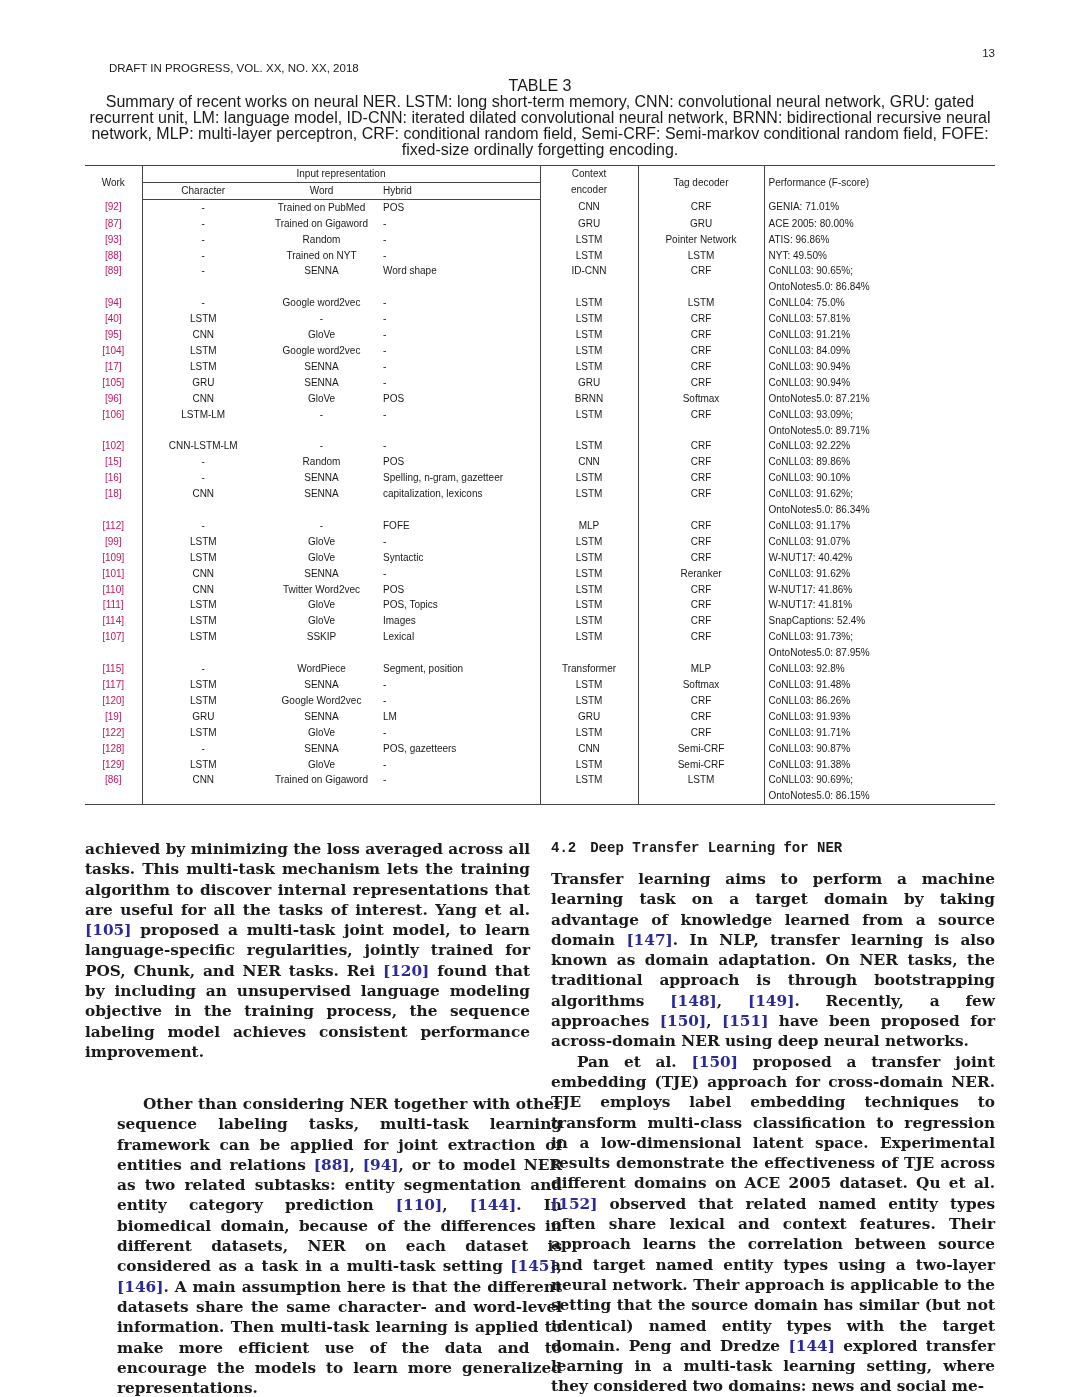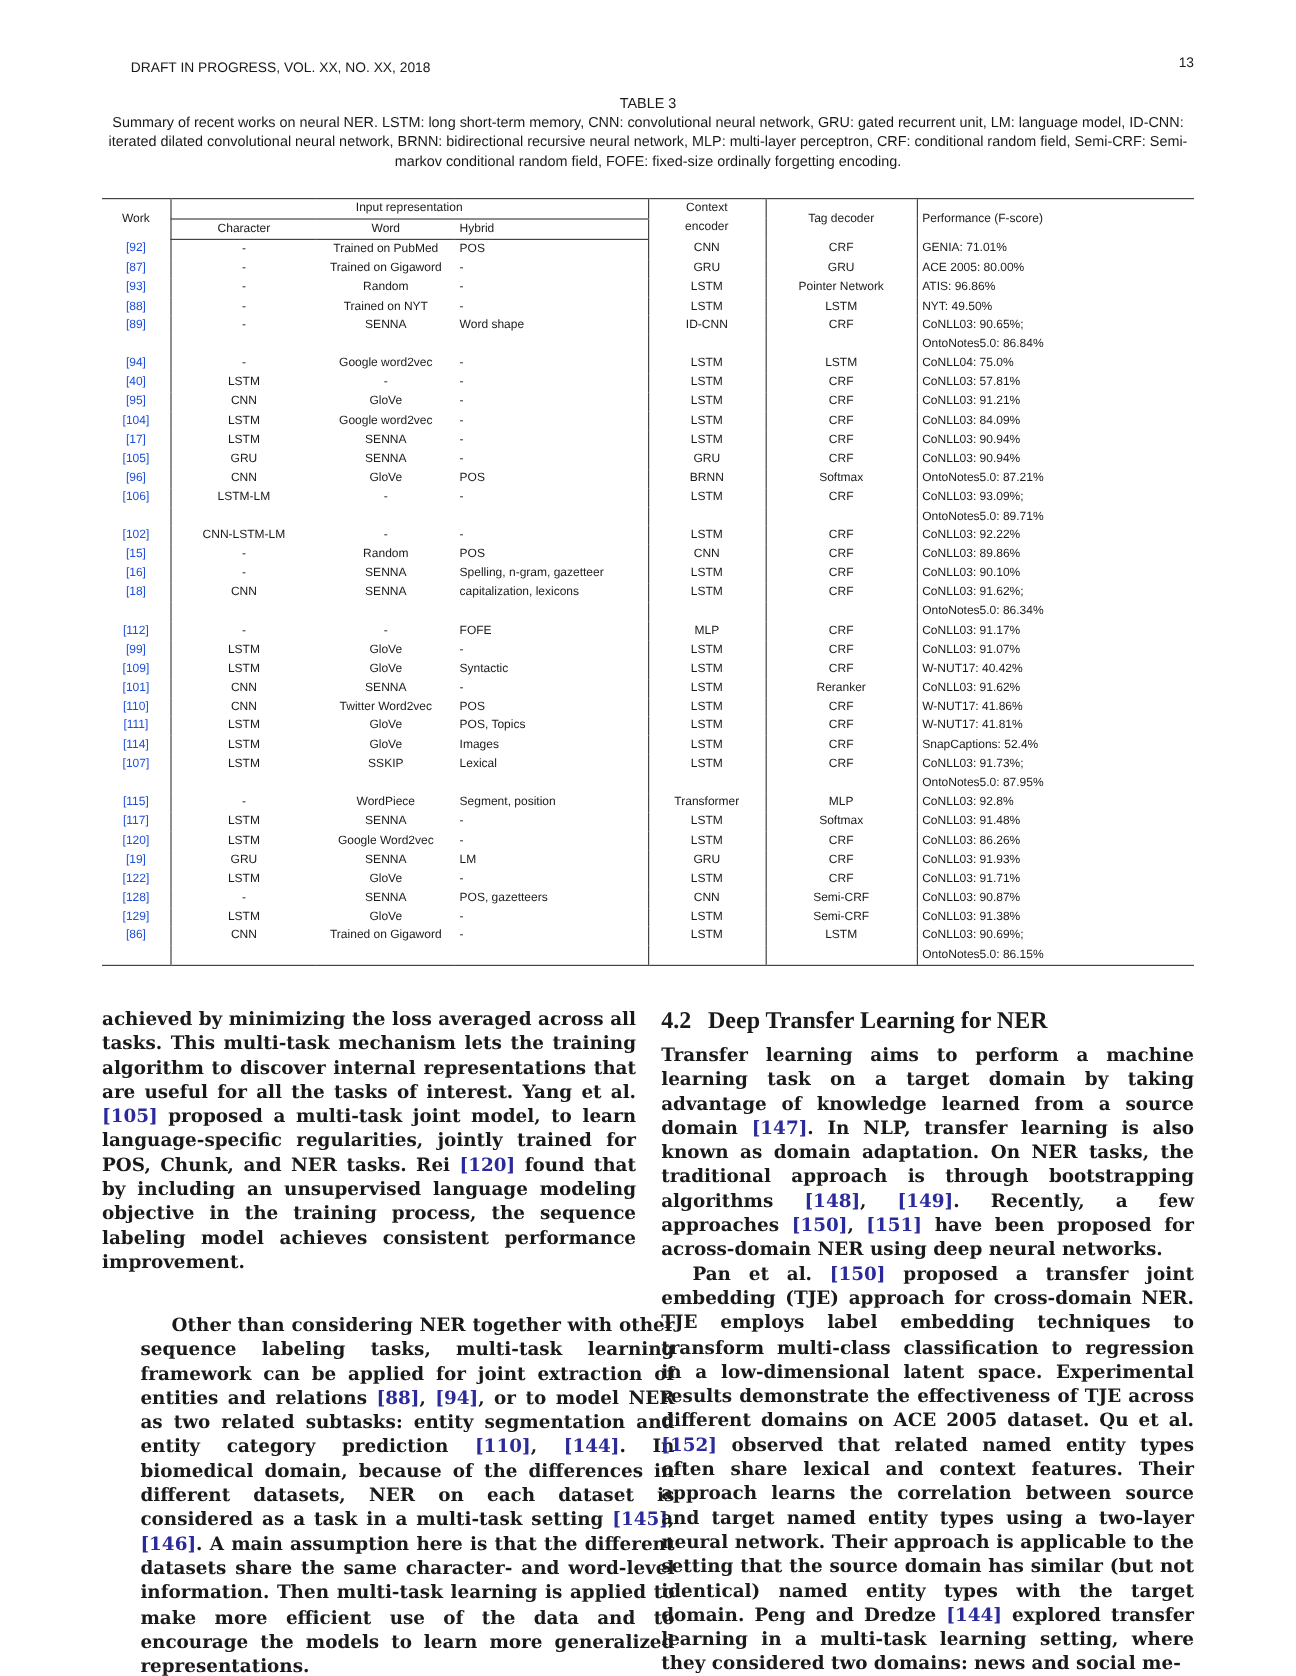--- a/index.html
+++ b/index.html
@@ -1,40 +1,40 @@
 <!DOCTYPE html>
 <html><head>
 <meta charset="utf-8">
 <style>
   html, body { margin: 0; padding: 0; background: #ffffff; }
   body { width: 1080px; height: 1397px; position: relative; overflow: hidden; color: #1a1a1a; }
   .hdr { position: absolute; top: 47px; left: 85px; right: 85px; font-family: "Liberation Sans", sans-serif; font-size: 11.5px; }
-  .hdr .left { position: absolute; left: 0; top: 4px; padding-left: 24px; }
+  .hdr .left { position: absolute; left: 0; top: 15px; padding-left: 24px; }
   .hdr .right { position: absolute; right: 0; top: 0; }
-  .caption { position: absolute; top: 78px; left: 84px; width: 912px; text-align: center; font-family: "Liberation Sans", sans-serif; font-size: 12px; line-height: 16px; }
+  .caption { position: absolute; top: 78px; left: 84px; width: 912px; text-align: center; font-family: "Liberation Sans", sans-serif; font-size: 16px; line-height: 16px; }
   .caption .tlabel { display: block; }
   table.t { position: absolute; top: 165px; left: 85px; width: 910px; border-collapse: collapse; font-family: Liberation Sans, sans-serif; font-size: 10px; line-height: 15.9px; }
   table.t td, table.t th { padding: 0 4px; font-weight: normal; white-space: nowrap; vertical-align: top; }
   table.t thead tr.h1 th { border-top: 1.5px solid #444; }
   table.t thead tr.h2 th { border-bottom: 1.5px solid #444; }
   .bl { border-left: 1.5px solid #444; }
   .ctr { text-align: center; }
   .lft { text-align: left; }
-  .ref { color: #1d4ed8; text-align: center; }
+  .ref { color: #be185d; text-align: center; }
   .sub { border-bottom: 1px solid #444; }
   tbody tr.last td { border-bottom: 1.5px solid #444; }
   .bold { font-weight: bold; }
   .col { position: absolute; font-family: "DejaVu Serif", serif; font-size: 15.3px; line-height: 20.3px; text-align: justify; }
   .col p { margin: 0; font-weight: bold; }
   .col p.ind { text-indent: 26px; }
   .c1 { left: 85px; width: 445px; }
   .c2 { left: 551px; width: 444px; }
   .c1a { top: 839px; }
   .c1b { top: 1094px; margin-left: 32px; }
-  .sec { position: absolute; top: 840px; left: 551px; font-family: Liberation Serif, serif; font-weight: bold; font-size: 20px; }
+  .sec { position: absolute; top: 840px; left: 551px; font-family: Liberation Mono, monospace; font-weight: bold; font-size: 14px; }
   .sec .num { margin-right: 14px; }
   .c2a { top: 869px; }
   .cite { color: #2a2a9a; }
 </style>
 </head>
 <body>
 
 <div class="hdr">
   <span class="left">DRAFT IN PROGRESS, VOL. XX, NO. XX, 2018</span>
   <span class="right">13</span>

